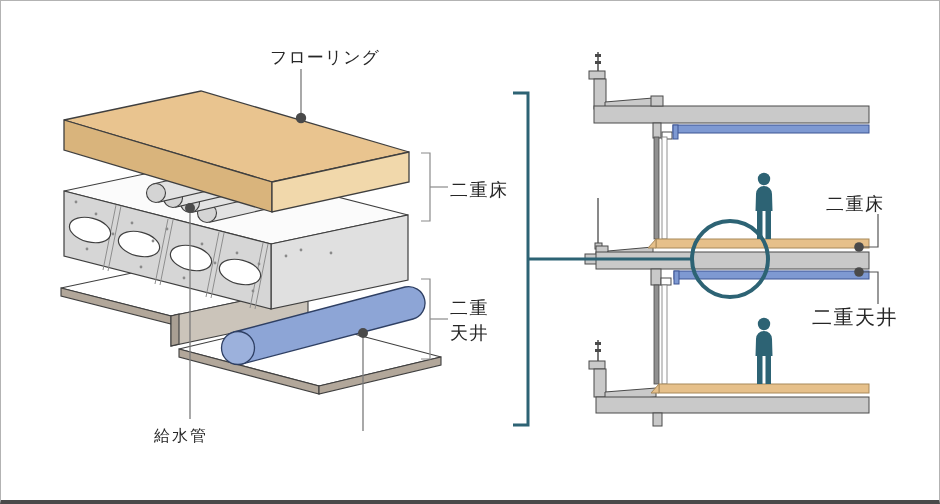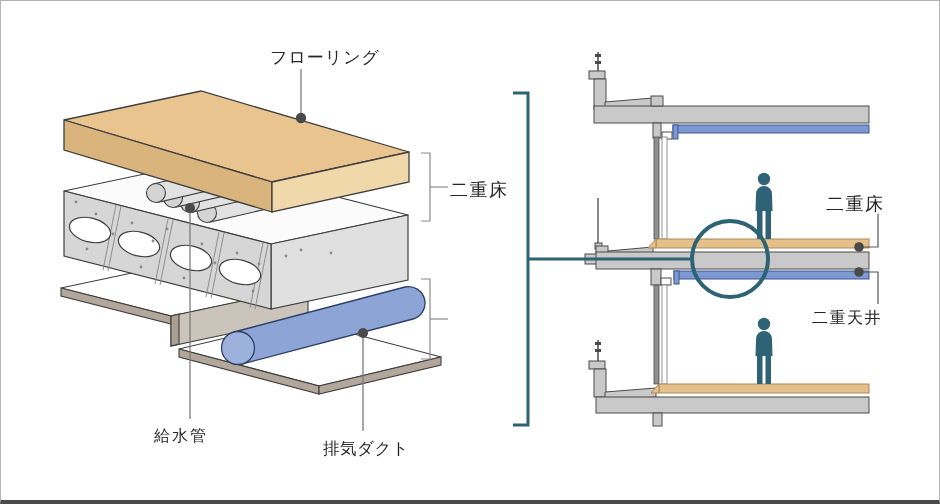--- a/index.html
+++ b/index.html
@@ -11,21 +11,21 @@
     font-family:"Liberation Serif","DejaVu Serif",serif;
   }
   #vector{position:absolute;left:0;top:0;}
   .lbl{position:absolute;color:#262626;white-space:pre-line;line-height:25px;}
   .lbl-flooring{left:269px;top:44px;font-size:17px;letter-spacing:1px;}
   .lbl-wfloor{left:449px;top:177px;font-size:18px;letter-spacing:1.5px;}
   .lbl-wceil{left:449px;top:295px;font-size:18px;letter-spacing:1.5px;}
   .lbl-pipe{left:153px;top:422px;font-size:16px;letter-spacing:2px;}
   .lbl-duct{left:322px;top:435px;font-size:16.5px;letter-spacing:0.5px;}
   .lbl-rfloor{left:825px;top:191px;font-size:18px;letter-spacing:1.5px;}
-  .lbl-rceil{left:811px;top:304px;font-size:16px;letter-spacing:1.5px;}
+  .lbl-rceil{left:811px;top:304px;font-size:20px;letter-spacing:1.5px;}
 </style>
 </head>
 <body>
 
 <div id="stage">
 
 <svg id="vector" width="940" height="504" viewBox="0 0 940 504">
 
   <g stroke="#3f3f3f" stroke-width="1.1">
     <polygon points="60,287 170,315 307,286 197,258" fill="#ffffff"></polygon>
@@ -192,17 +192,18 @@
   <g fill="none" stroke="#555555" stroke-width="1.2">
     <path d="M858,246 H877 V213"></path>
     <path d="M858,271 H877 V303"></path>
     <circle cx="858" cy="246" r="4.8" fill="#4a4a4a" stroke="none"></circle>
     <circle cx="858" cy="271" r="4.8" fill="#4a4a4a" stroke="none"></circle>
   </g>
 </svg>
 
   <div class="lbl lbl-flooring">フローリング</div>
   <div class="lbl lbl-wfloor">二重床</div>
+  <div class="lbl lbl-wceil">二重
+天井</div>
   <div class="lbl lbl-pipe">給水管</div>
-  <div class="lbl lbl-duct">排気ダクト</div>
   <div class="lbl lbl-rfloor">二重床</div>
   <div class="lbl lbl-rceil">二重天井</div>
 </div>
 
 </body></html>

